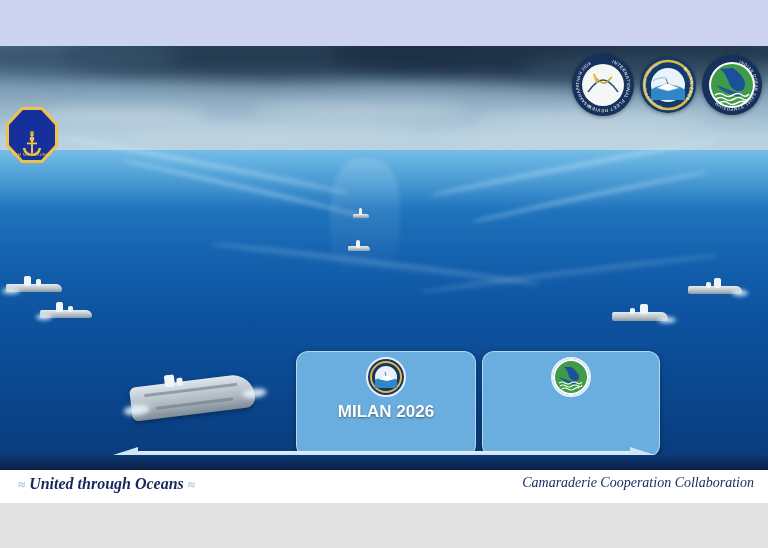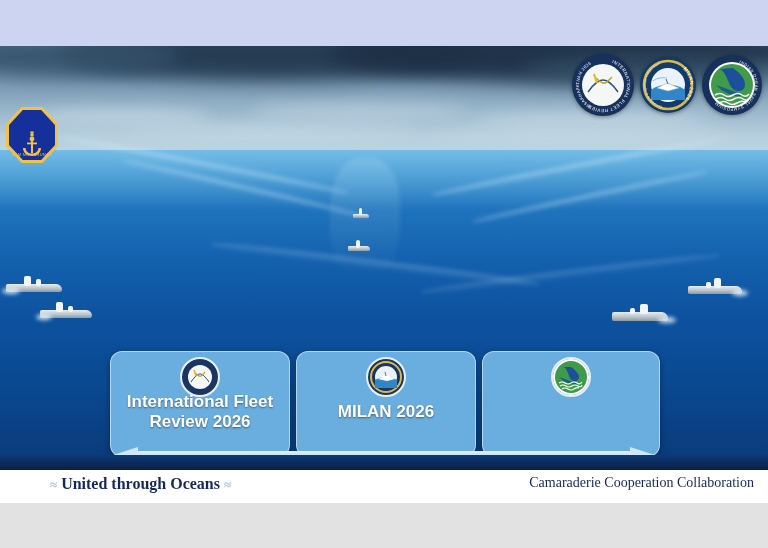--- a/index.html
+++ b/index.html
@@ -96,22 +96,22 @@
         background:linear-gradient(180deg,#dff0fb,#a9cfe8);border-radius:1px;}
   .ahead{position:absolute;top:0;width:0;height:0;border-top:9px solid transparent;
         border-bottom:9px solid transparent;}
   .ahead-l{left:0;border-right:28px solid #cfe6f6;}
   .ahead-r{right:0;border-left:28px solid #cfe6f6;}
 
   
   .navy-strip{position:absolute;left:0;top:455px;width:768px;height:15px;
         background:linear-gradient(180deg,#0b3a77,#0a1f44);}
   .tagline-strip{position:absolute;left:0;top:470px;width:768px;height:33px;background:#ffffff;}
-  .tag{position:absolute;top:5px;color:#16275c;font-weight:bold;
-        font-family:"Liberation Serif",serif;margin-left:32px;}
+  .tag{position:absolute;top:5px;color:#16275c;font-style:italic;font-weight:bold;
+        font-family:"Liberation Serif",serif;}
   .tag-left{left:18px;font-size:16px;}
   .tag-right{right:14px;font-size:14px;font-weight:normal;}
   .waveglyph{display:inline-block;color:#9fc3dd;font-size:13px;vertical-align:middle;}
   .gray-strip{position:absolute;left:0;top:503px;width:768px;height:45px;background:#e2e2e2;}
 </style>
 </head>
 <body>
 
 <div class="screen">
 
@@ -273,32 +273,20 @@
           <text font-size="4" letter-spacing="0.5">
             <textPath href="#ioTop" startOffset="5%">INDIAN OCEAN NAVAL SYMPOSIUM</textPath>
           </text>
         </svg>
       </div>
     </div>
   </div>
 
   <div class="cards">
 
-    <div class="card c1">
-      <div class="card-badge">
-        <svg viewBox="0 0 36 36" width="36" height="36">
-          <circle cx="18" cy="18" r="18" fill="#1c3560"></circle>
-          <circle cx="18" cy="18" r="12" fill="#f5f7f4"></circle>
-          <path d="M9 23c4-6 7-8 9-8s5 2 9 8" stroke="#2b4f7e" stroke-width="1" fill="none"></path>
-          <path d="M13 14c2 2 4 4 6 3s3-3 4-4" stroke="#c9a227" stroke-width="1.2" fill="none"></path>
-          <path d="M12 11l2 6" stroke="#e8b92b" stroke-width="1.6"></path>
-        </svg>
-      </div>
-      <div class="card-label">International Fleet Review 2026</div>
-    </div>
 
     <div class="card c2">
       <div class="card-badge">
         <svg viewBox="0 0 36 36" width="36" height="36">
           <circle cx="18" cy="18" r="18" fill="#1c3560"></circle>
           <circle cx="18" cy="18" r="15" fill="none" stroke="#d9b94a" stroke-width="2"></circle>
           <circle cx="18" cy="18" r="11" fill="#e9f2fa"></circle>
           <path d="M7 21c3-2 7-3 11-3s8 1 11 3v8H7z" fill="#2f86c9"></path>
           <path d="M10 20l8-4 9 4-8 2z" fill="#ffffff"></path>
           <path d="M17 13l1 4" stroke="#4a6b85" stroke-width=".9"></path>

